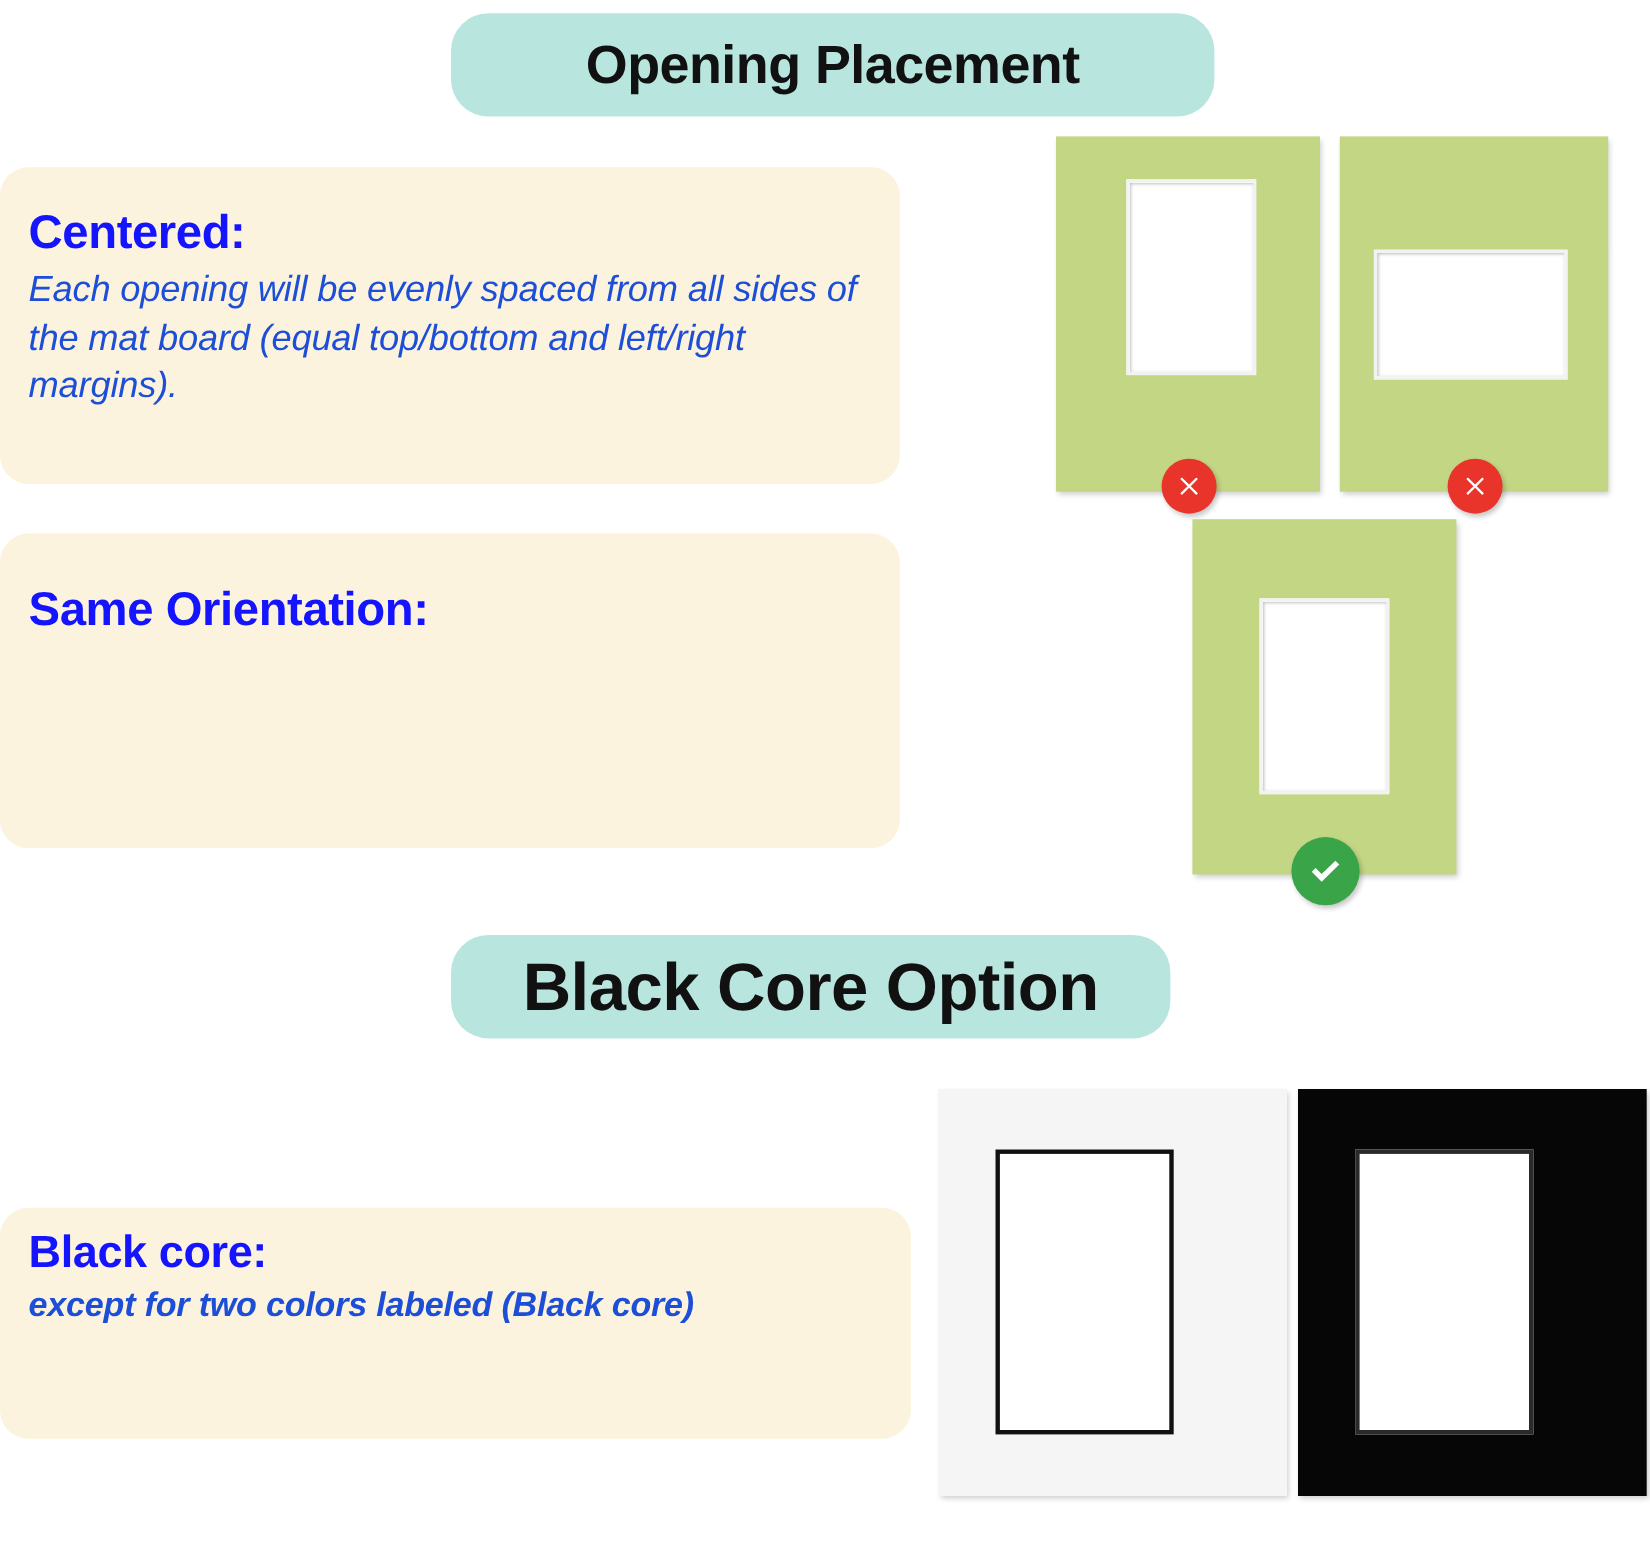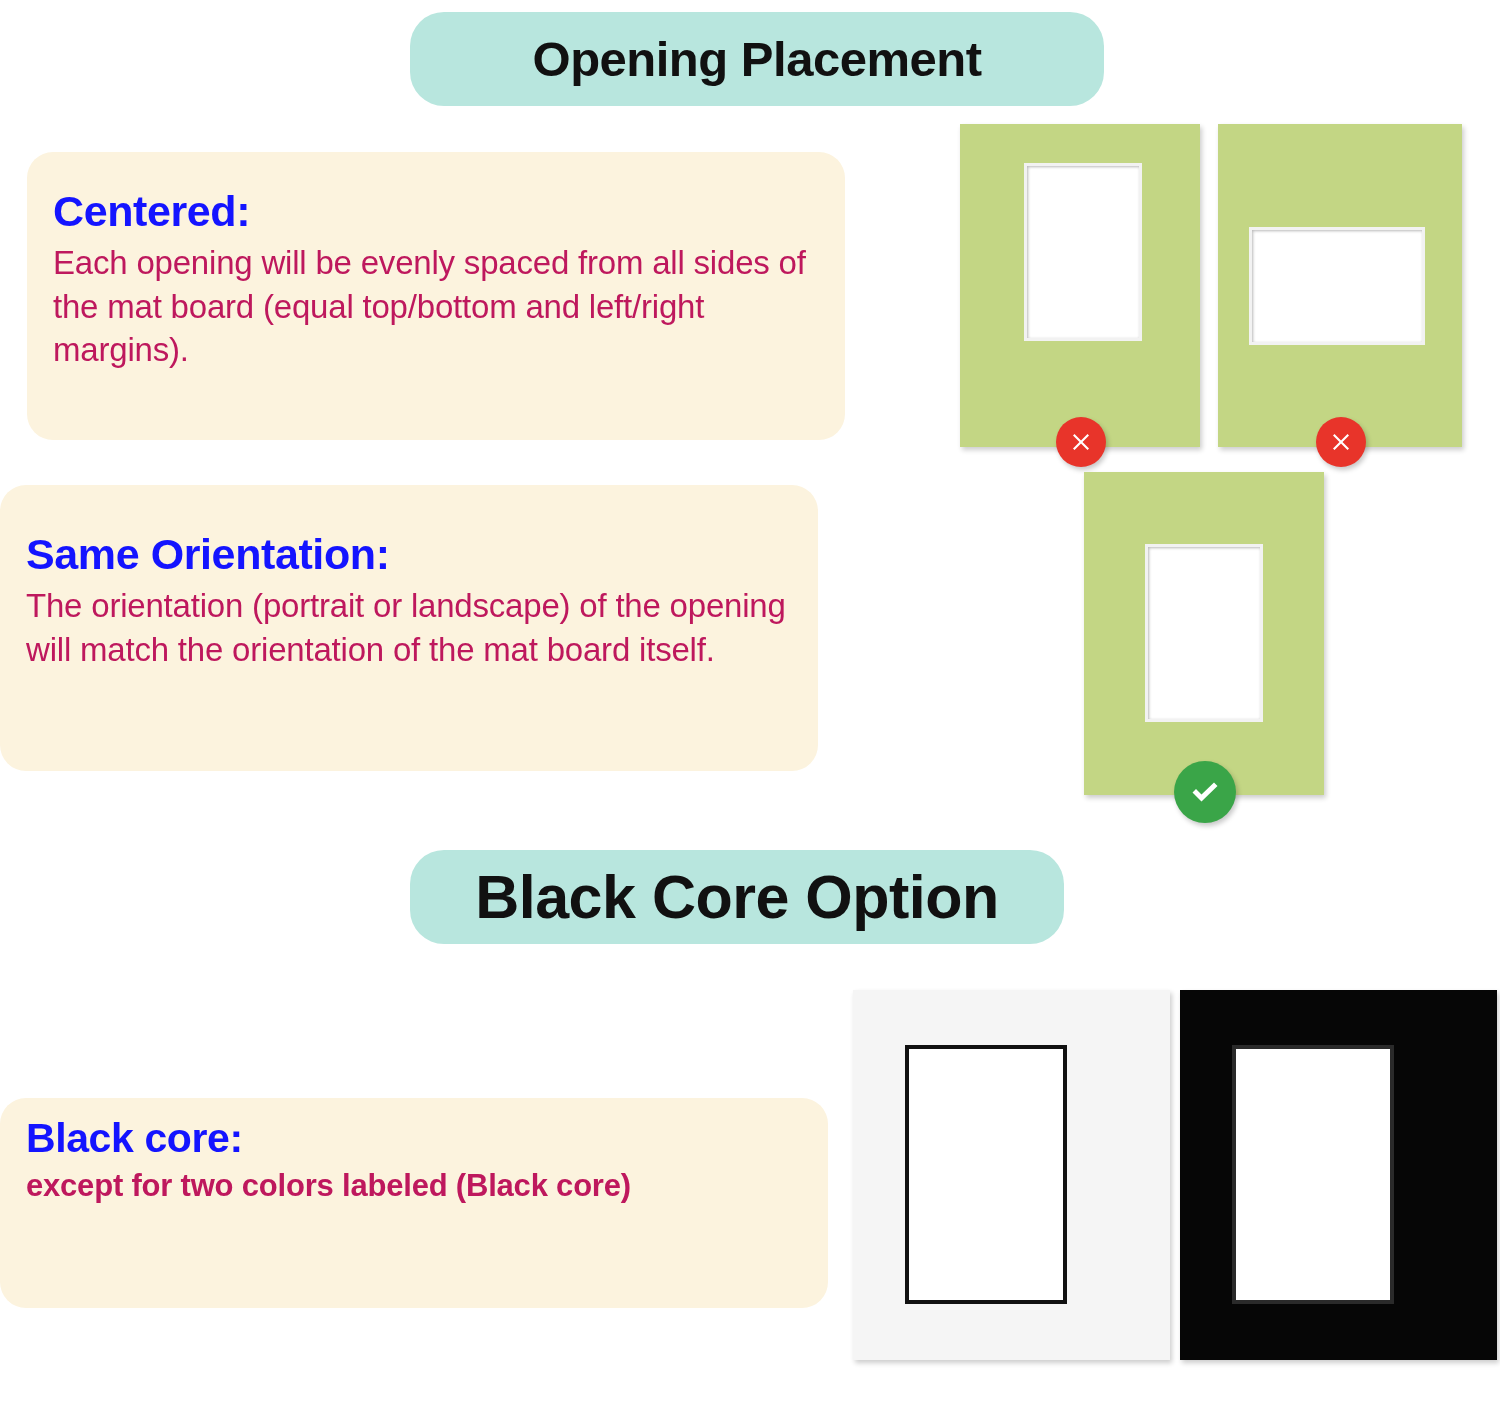--- a/index.html
+++ b/index.html
@@ -25,38 +25,39 @@
   #pill-opening { left:410px; top:12px; width:694px; height:94px; font-size:49px; }
   #pill-blackcore { left:410px; top:850px; width:654px; height:94px; font-size:61px; }
 
   
   .card {
     position:absolute;
     background:#fcf3de;
     border-radius:26px;
     padding:30px 26px 26px 26px;
   }
-  #card-centered   { left:0px;  top:152px;  width:818px; height:288px;margin-left:27px; }
+  #card-centered   { left:0px;  top:152px;  width:818px; height:288px; }
   #card-orientation{ left:0px;  top:468px;  width:818px; height:286px; }
   #card-blackcore  { left:0px;  top:1098px; width:828px; height:210px; }
 
   .card-heading {
     color:#1414ff;
     font-weight:bold;
     font-size:41px;
     line-height:1.18;
     margin:0 0 4px 0;
     letter-spacing:-0.4px;
   }
   .card-body {
-    color:#be185d;
+    color:#1d4ed8;
     font-size:33px;
     line-height:1.33;
     margin:0;
     letter-spacing:-0.2px;
+    font-style:italic;
   }
   .card-body.bold { font-weight:bold; }
   #card-centered .card-heading { font-size:43px; }
   #card-orientation .card-heading { font-size:43px; }
   #card-blackcore .card-heading { font-size:41px; }
   #card-blackcore .card-body { font-size:31px; line-height:1.30; }
   #card-centered  { padding-top:34px; }
   #card-orientation { padding-top:44px;margin-top:17px; }
   #card-blackcore { padding-top:16px; }
 
@@ -121,21 +122,20 @@
 
   <div class="pill" id="pill-opening">Opening Placement</div>
 
   <div class="card" id="card-centered">
     <p class="card-heading">Centered:</p>
     <p class="card-body">Each opening will be evenly spaced from all sides of the mat board (equal top/bottom and left/right margins).</p>
   </div>
 
   <div class="card" id="card-orientation">
     <p class="card-heading">Same Orientation:</p>
-    <p class="card-body">The orientation (portrait or landscape) of the opening will match the orientation of the mat board itself.</p>
   </div>
 
   <div class="mat mat-green" id="mat-1">
     <div class="mat-opening"></div>
   </div>
   <div class="badge badge-x" id="badge-x-1">
     <svg width="28" height="28" viewBox="0 0 28 28" aria-hidden="true">
       <path d="M7.5 6 L14 12.5 L20.5 6 L22 7.5 L15.5 14 L22 20.5 L20.5 22 L14 15.5 L7.5 22 L6 20.5 L12.5 14 L6 7.5 Z" fill="#ffffff"></path>
     </svg>
   </div>

